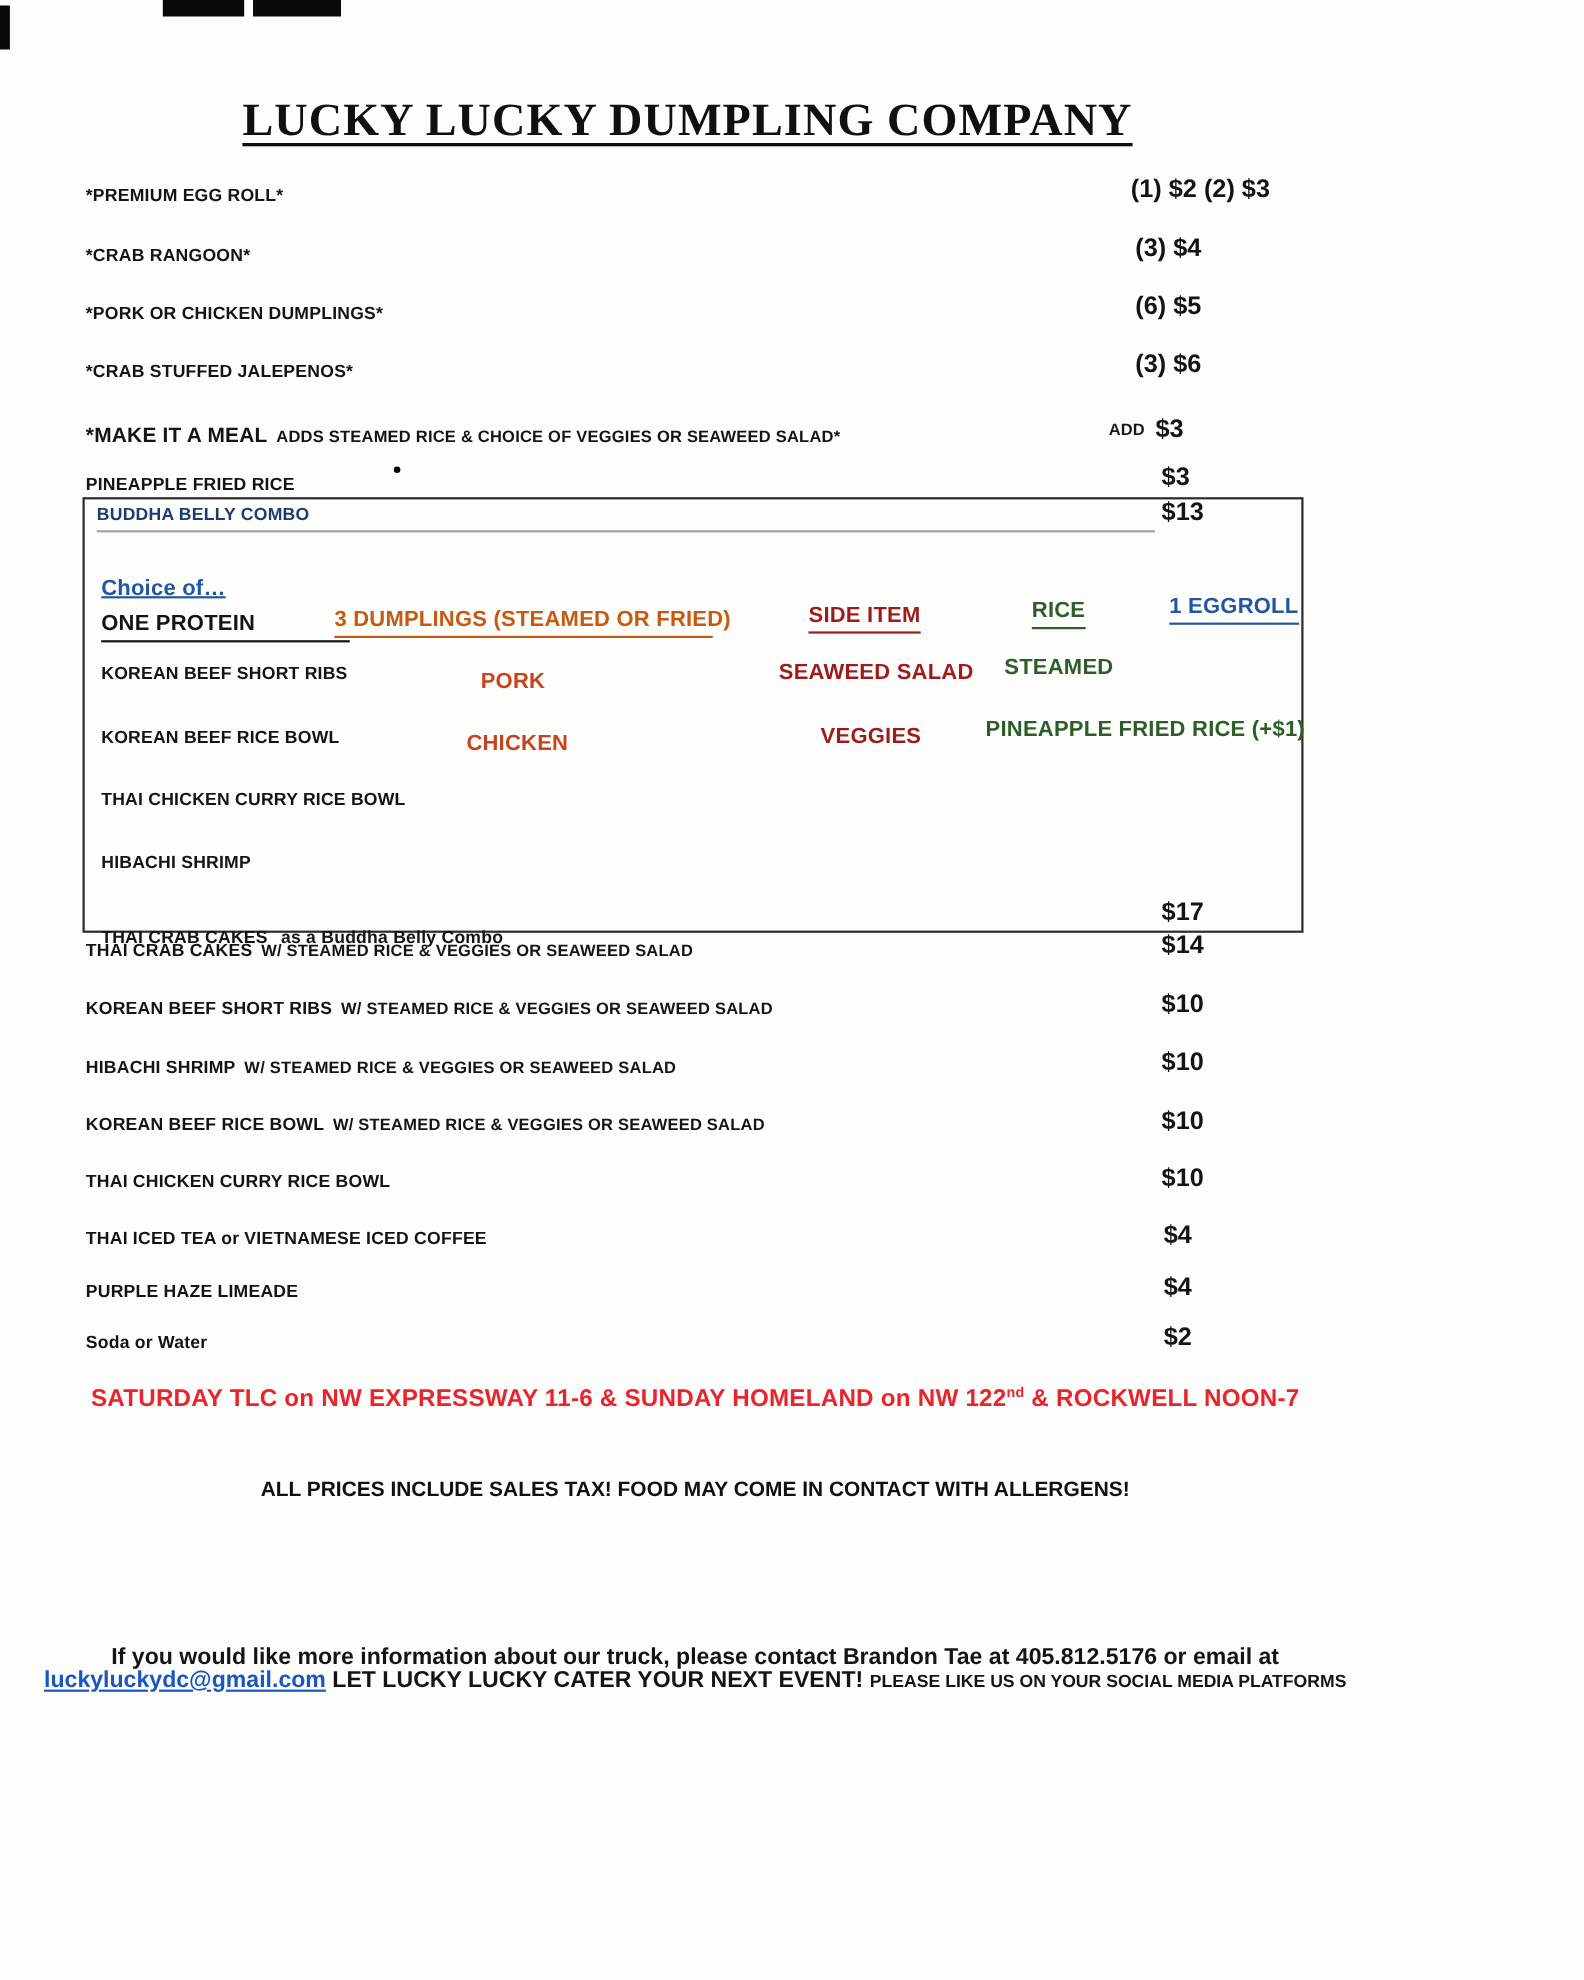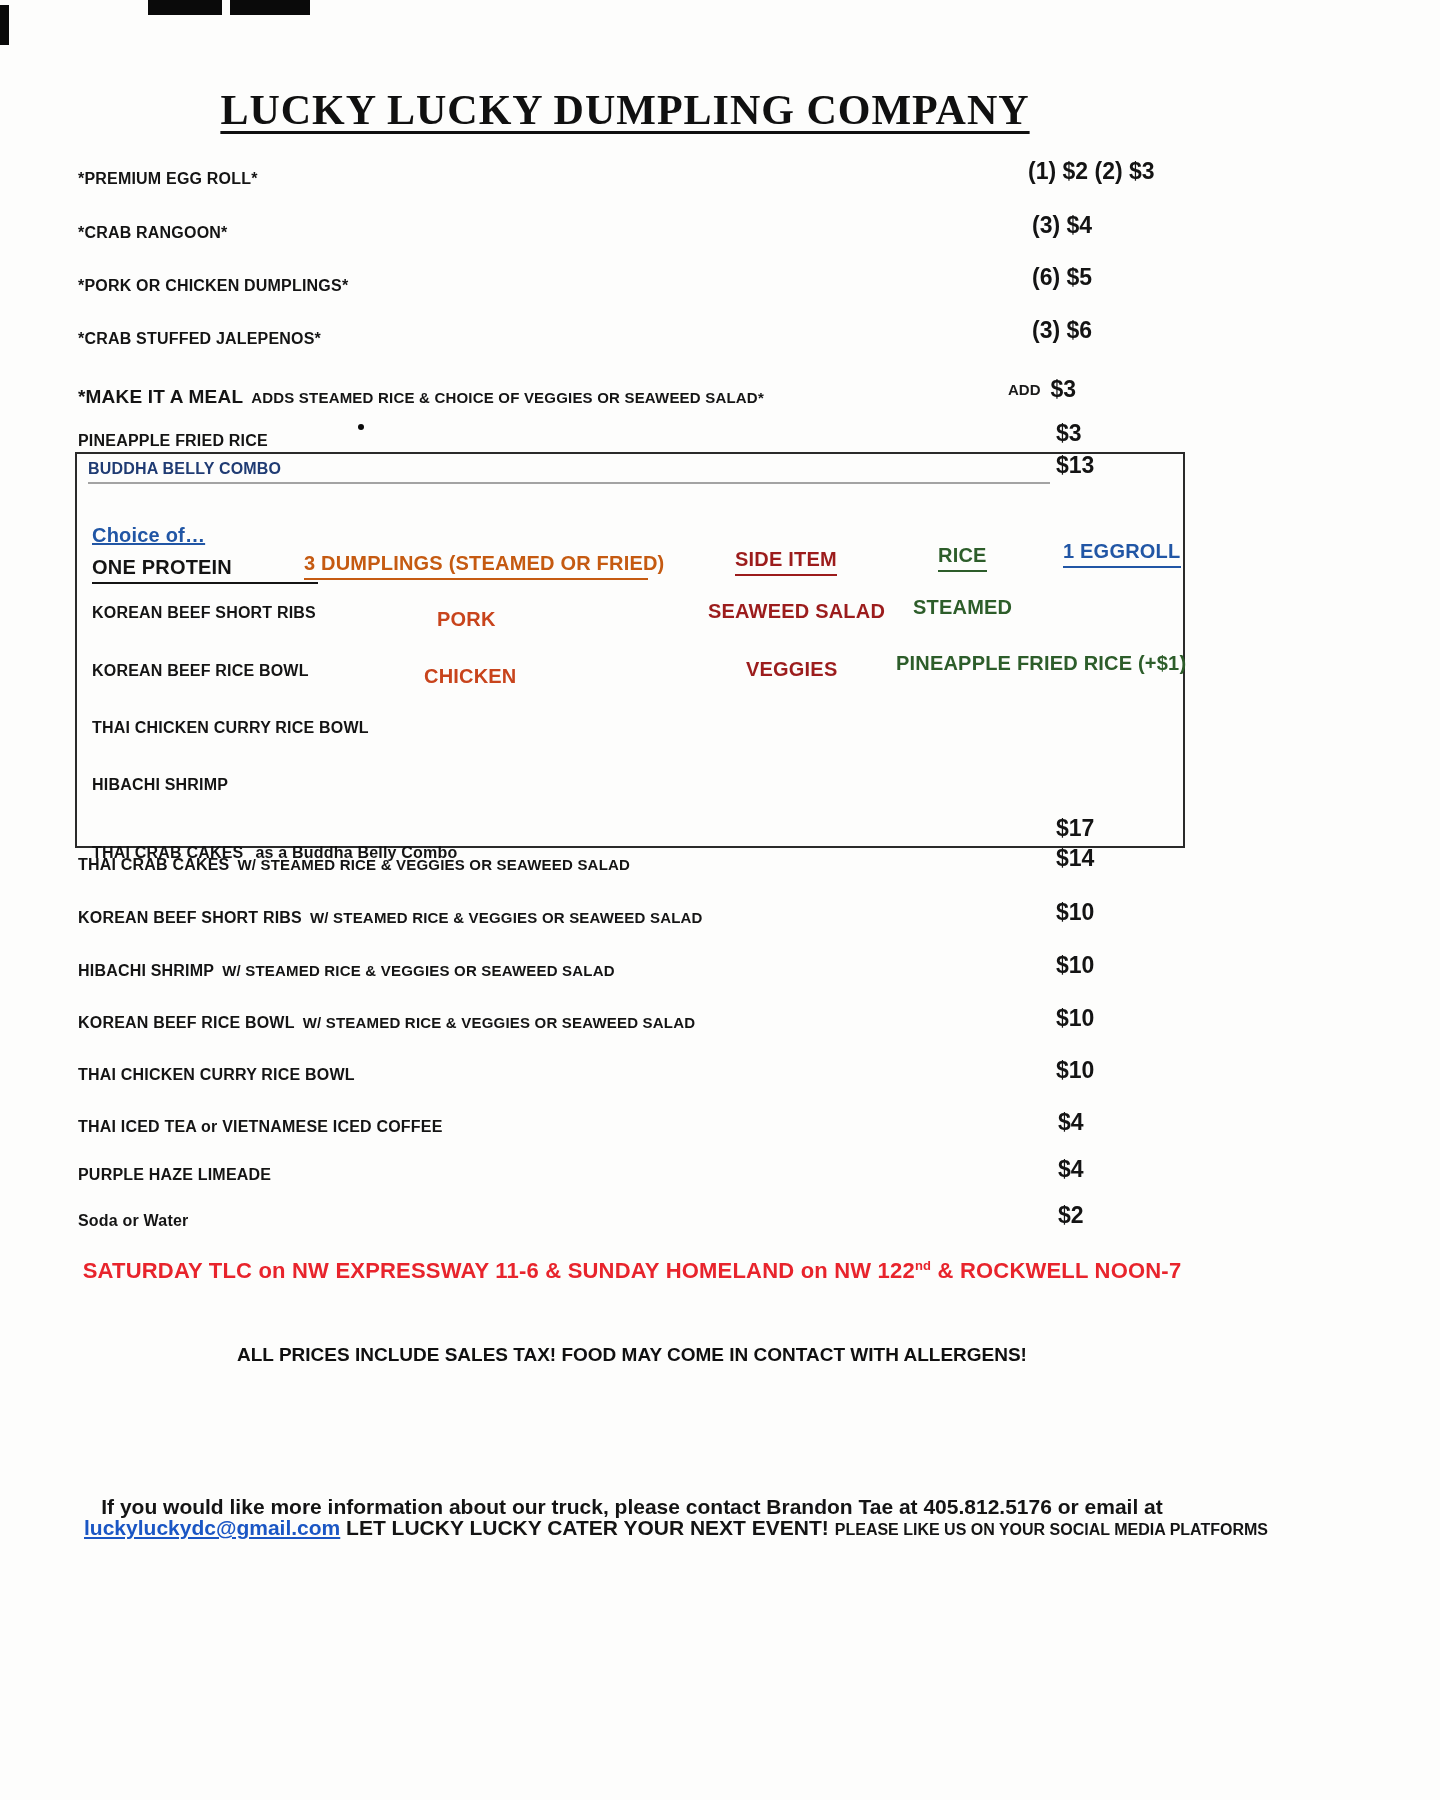--- a/index.html
+++ b/index.html
@@ -44,21 +44,21 @@
   .call { position:absolute; left:0; top:1298px; width:1268px; text-align:center;
           font-weight:bold; font-style:italic; font-size:31px; color:#101010;
           text-decoration:underline; text-decoration-thickness:2px; text-underline-offset:4px; }
 
   .tax { position:absolute; left:0; top:1344px; width:1264px; text-align:center;
          font-weight:bold; font-size:19px; color:#101010; }
 
   .f1 { position:absolute; left:0; top:1482px; width:1264px; text-align:center;
         font-weight:bold; font-size:21px; color:#141414;margin-top:13px; }
   .f2 { position:absolute; left:0; top:1516px; width:1264px; text-align:center;
-        font-weight:bold; font-size:21px; color:#141414;margin-left:44px; }
+        font-weight:bold; font-size:21px; color:#141414; }
   .email { color:#1a56c4; text-decoration:underline; font-weight:bold; cursor:pointer; }
   .social { font-size:16px; font-weight:bold; margin-left:6px; }
 </style>
 </head>
 <body>
 
 <div class="page">
 
   <div class="artifact bar1"></div>
   <div class="artifact bar2"></div>

